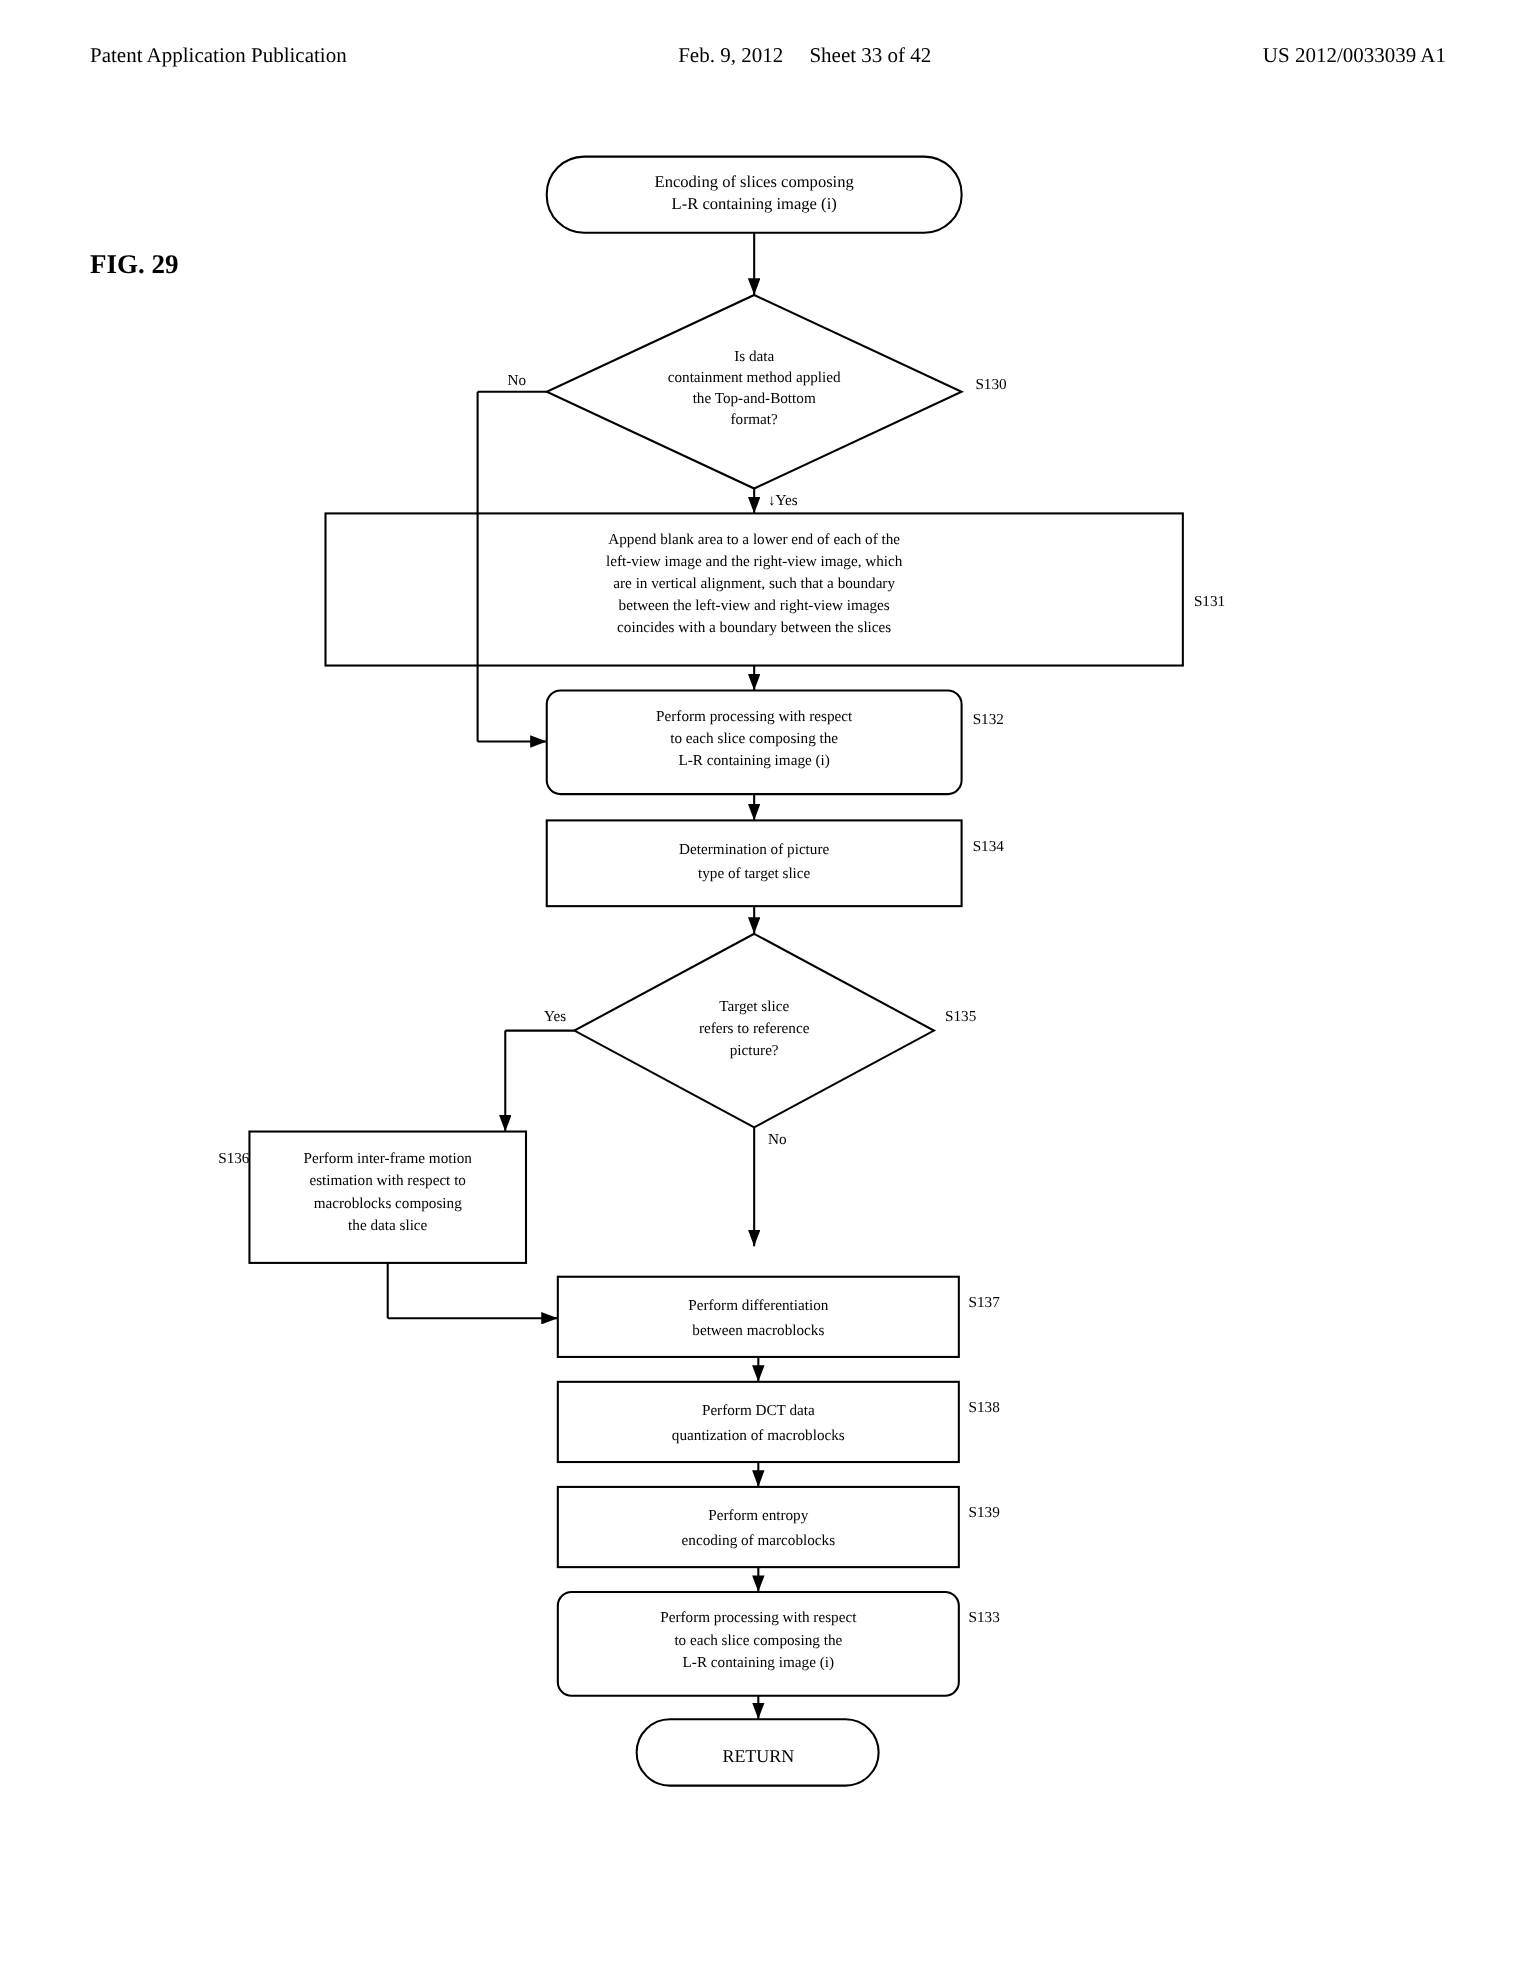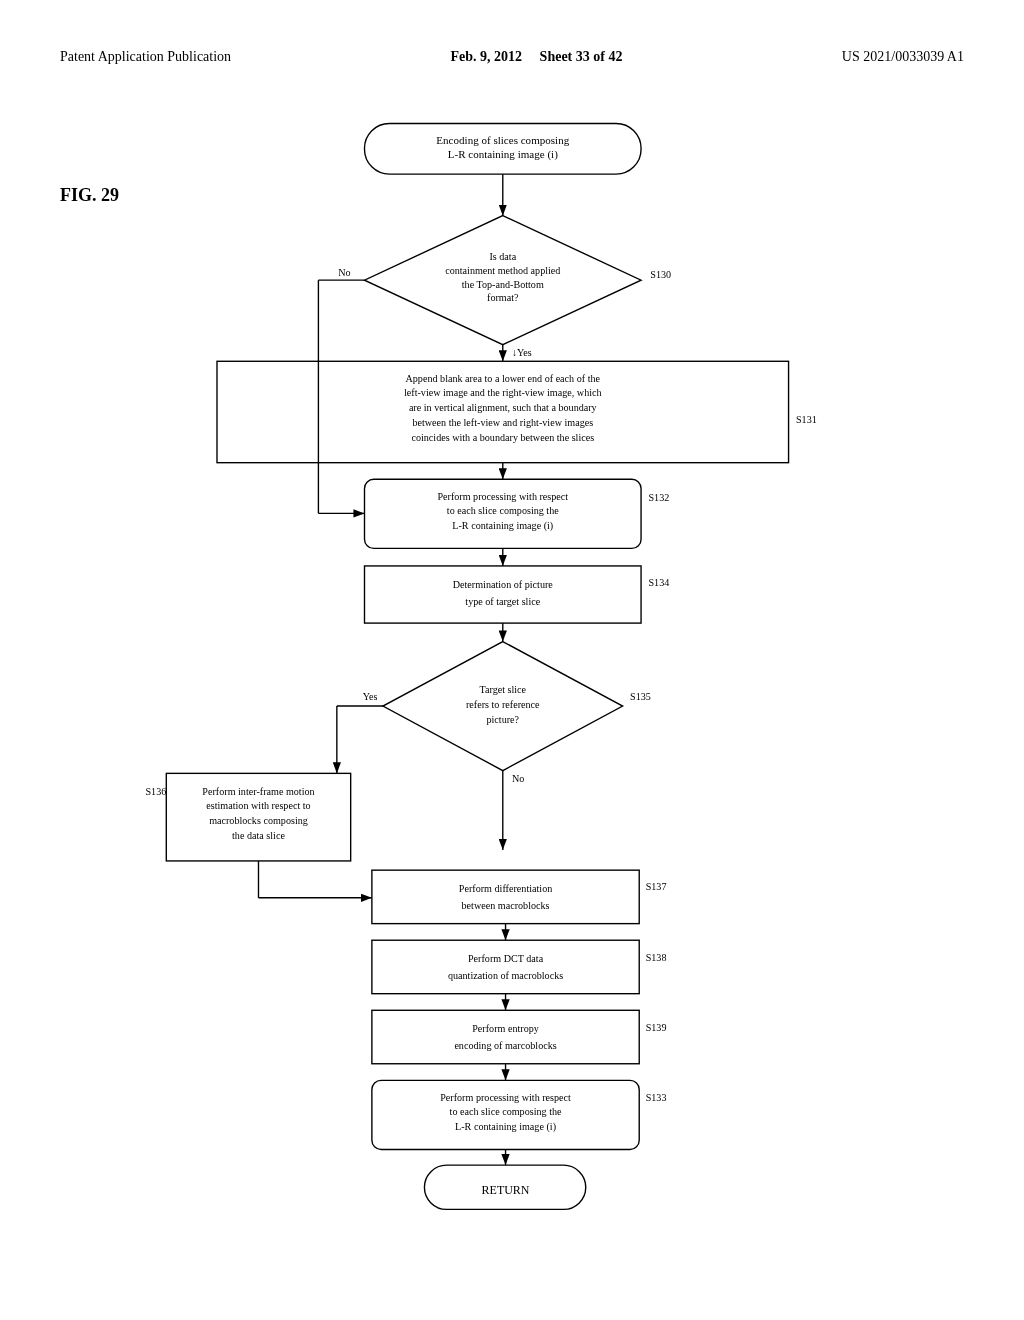--- a/index.html
+++ b/index.html
@@ -16,24 +16,23 @@
       min-height: 1320px;
       padding: 30px 60px;
       position: relative;
     }
     .header {
       display: flex;
       justify-content: space-between;
       align-items: center;
       margin-bottom: 40px;
       font-size: 14px;
-      margin-top: 19px;
     }
     .header-left { font-weight: normal; }
-    .header-center { font-weight: bold; }
+    .header-center { font-weight: normal; }
     .header-right { font-weight: normal; }
 
     .diagram-area {
       position: relative;
       width: 100%;
       margin-top: 10px;
     }
 
     .fig-label {
       position: absolute;
@@ -54,21 +53,21 @@
 <body>
 
 <div class="page">
   <div class="header">
     <span class="header-left">Patent Application Publication</span>
     <span class="header-center">
       <span>Feb. 9, 2012</span>
       &nbsp;&nbsp;&nbsp;
       <span>Sheet 33 of 42</span>
     </span>
-    <span class="header-right">US 2021/0033039 A1</span>
+    <span class="header-right">US 2012/0033039 A1</span>
   </div>
 
   <div class="diagram-area">
     <div class="fig-label">FIG. 29</div>
 
     <svg class="flowchart" viewBox="0 0 860 1280">
       <defs>
         <marker id="arrowhead" markerWidth="8" markerHeight="6" refX="8" refY="3" orient="auto">
           <polygon points="0 0, 8 3, 0 6" fill="#000"></polygon>
         </marker>

